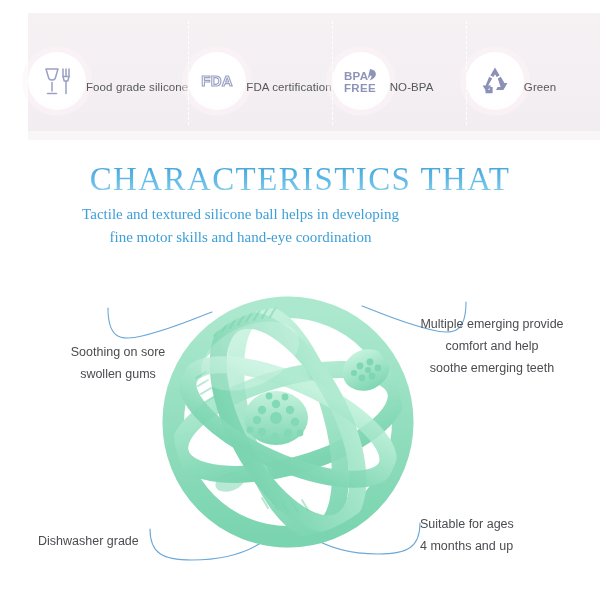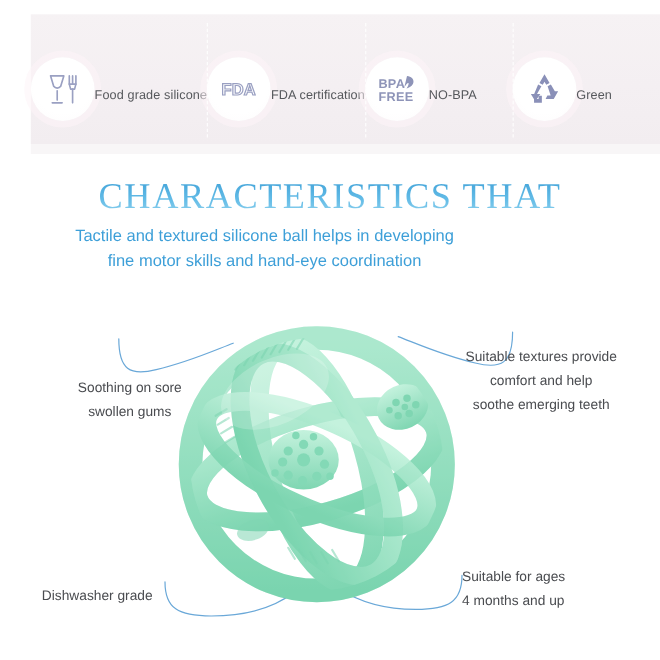--- a/index.html
+++ b/index.html
@@ -102,20 +102,21 @@
   }
   .subtitle {
     position: absolute;
     left: 0;
     top: 203px;
     width: 481px;
     text-align: center;
     font-size: 15px;
     line-height: 23px;
     color: #3d9fd8;
+    font-family: Liberation Serif, serif;
   }
 
   
   .scene {
     position: absolute;
     left: 0;
     top: 270px;
     width: 600px;
     height: 330px;
   }
@@ -305,21 +306,21 @@
     </g>
   </svg>
 </div>
 
 <div class="callout tl">
   <div>Soothing on sore</div>
   <div>swollen gums</div>
 </div>
 
 <div class="callout tr">
-  <div>Suitable textures provide</div>
+  <div>Multiple emerging provide</div>
   <div>comfort and help</div>
   <div>soothe emerging teeth</div>
 </div>
 
 <div class="callout bl">
   <div>Dishwasher grade</div>
 </div>
 
 <div class="callout br">
   <div>Suitable for ages</div>

